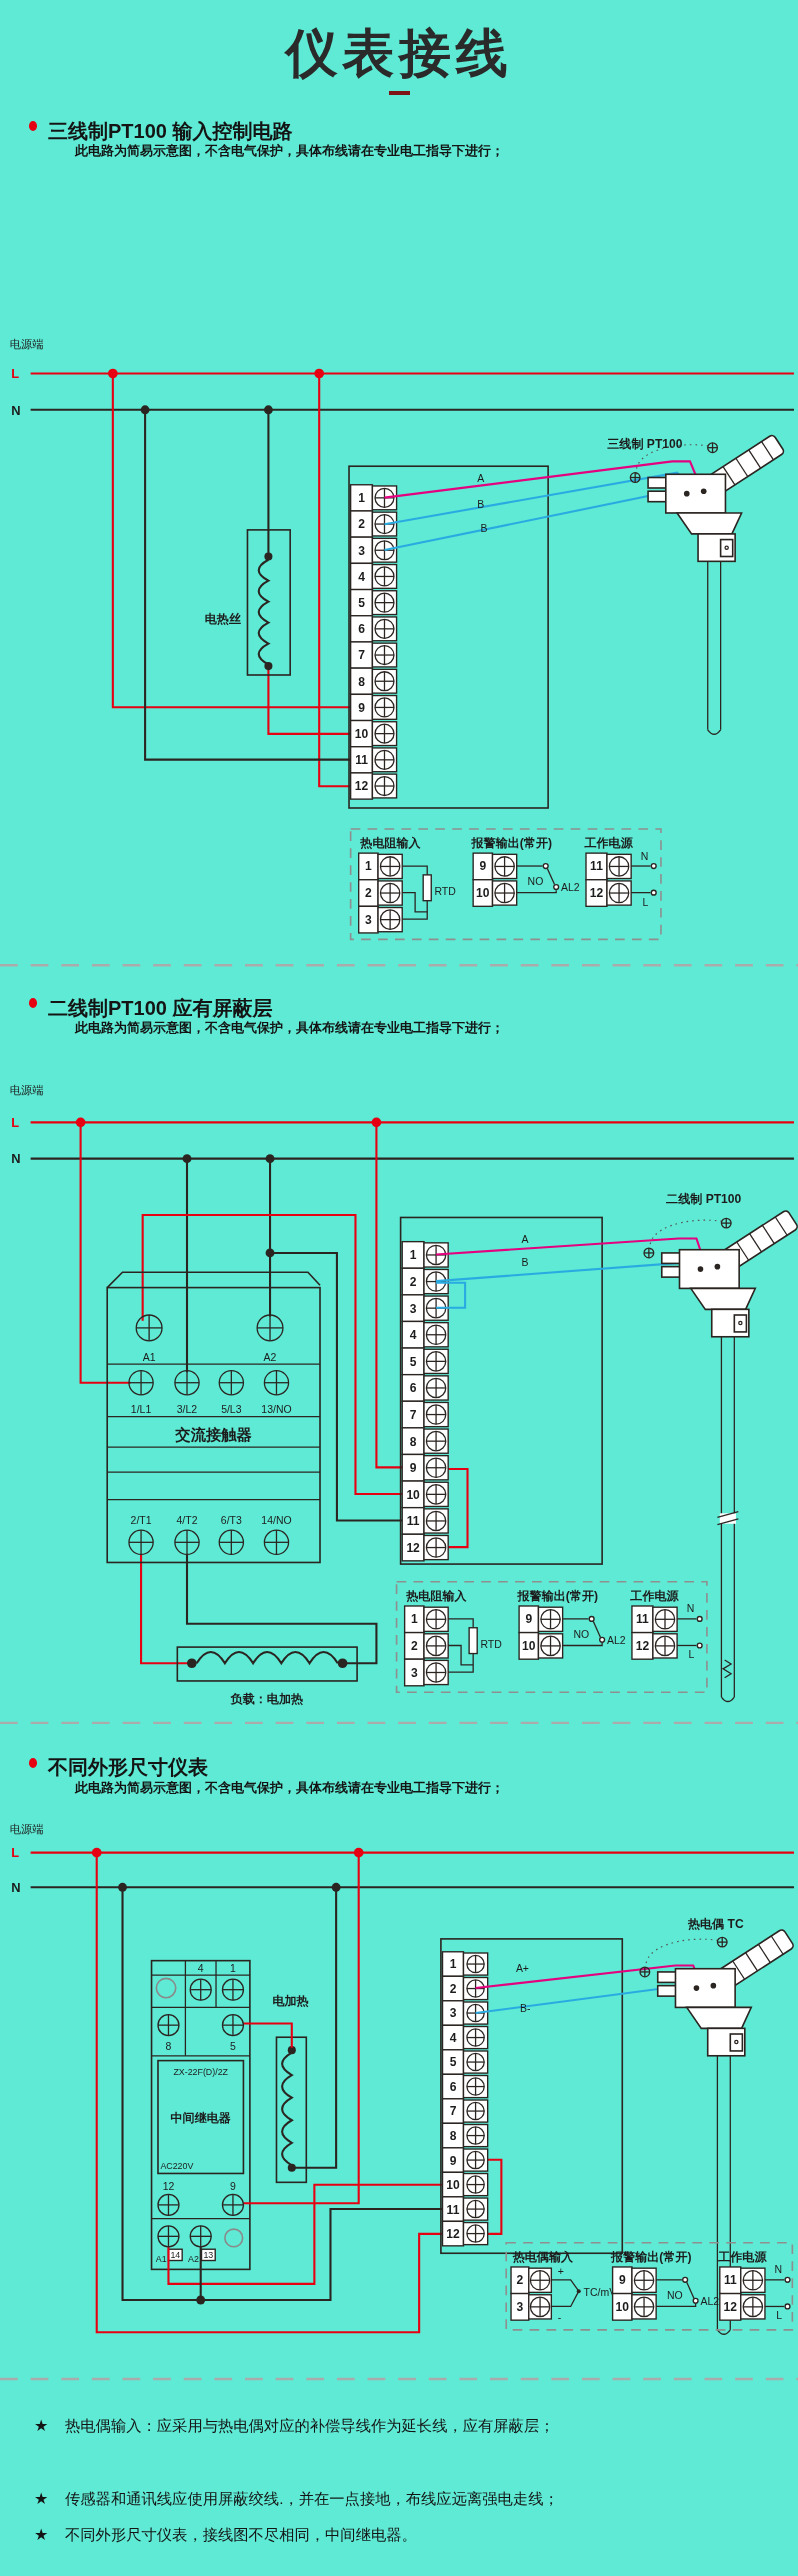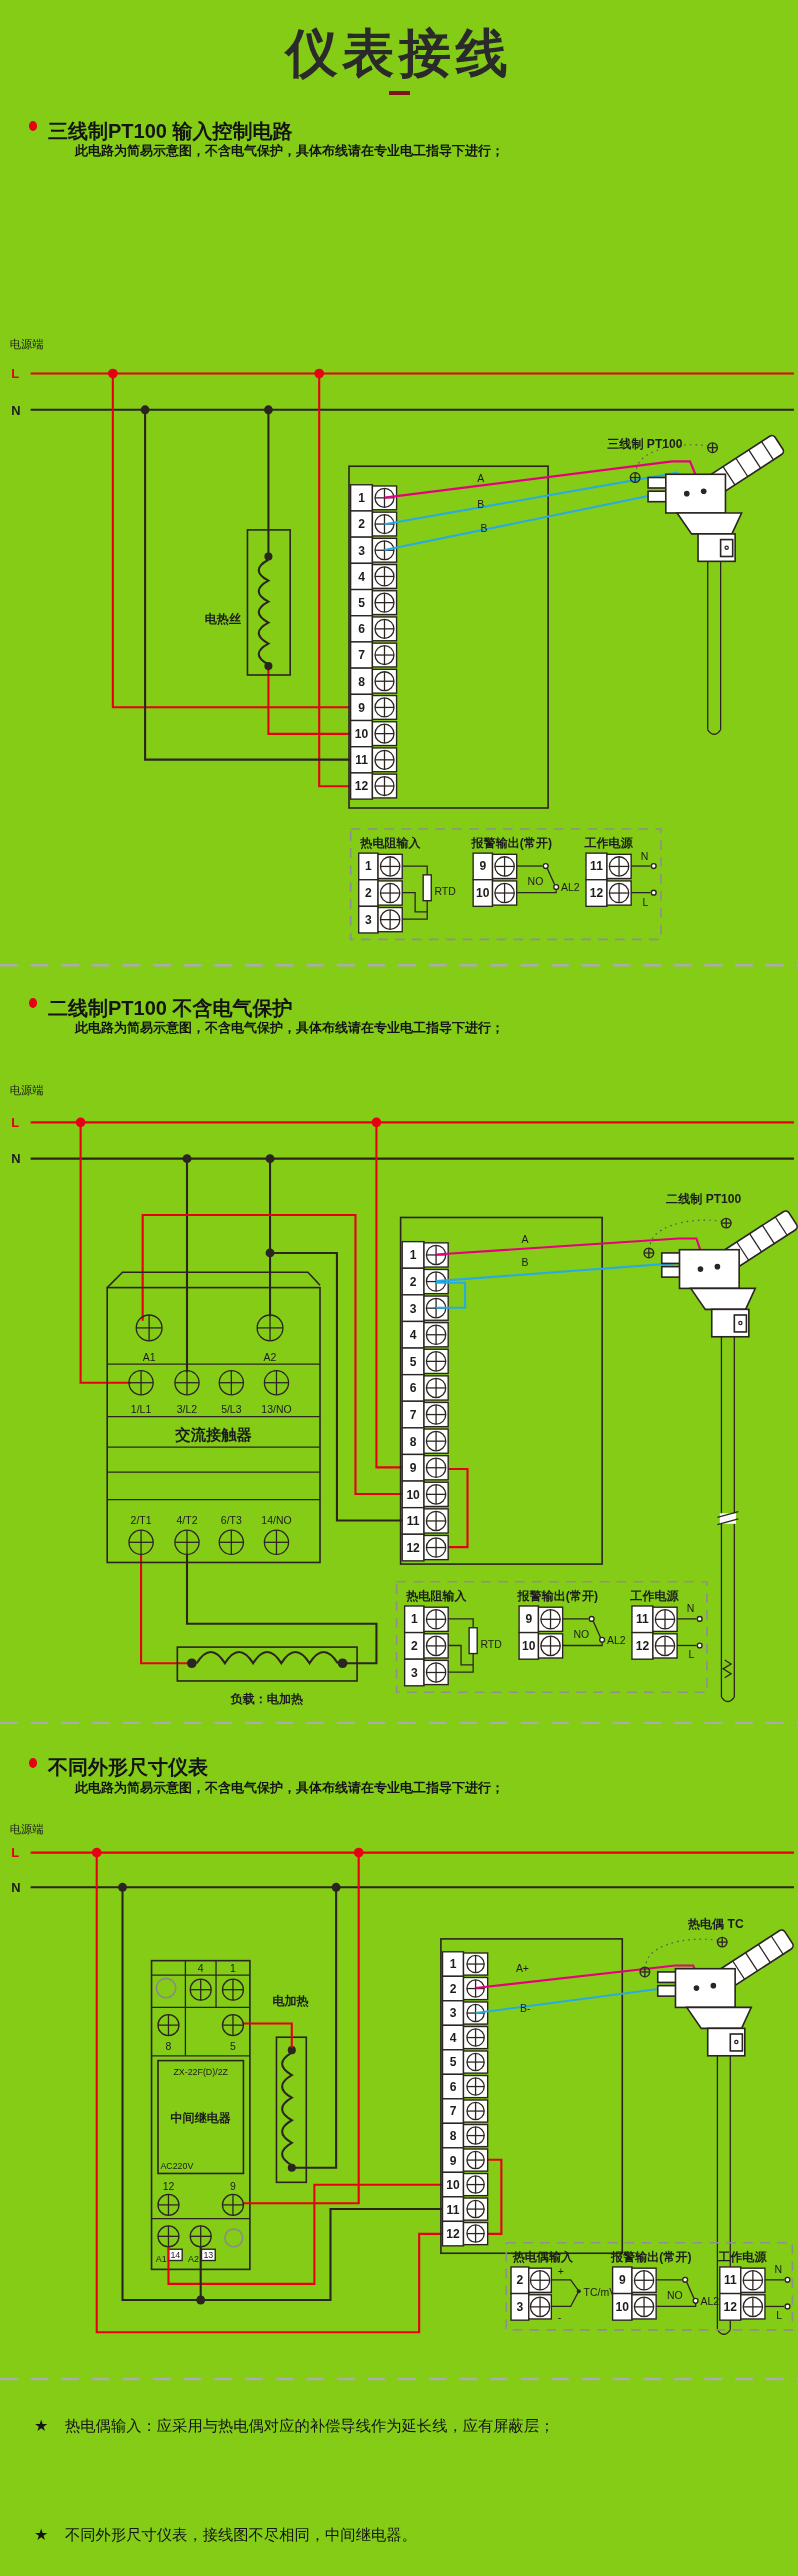--- a/index.html
+++ b/index.html
@@ -1,16 +1,16 @@
 <!DOCTYPE html>
 <html style="font-size:13px"><head>
 <meta charset="utf-8">
 <style>
   html,body{margin:0;padding:0;background:#fdfdfd;}
-  .page{position:relative;width:798px;height:2576px;background:#84cc16;overflow:hidden;
+  .page{position:relative;width:798px;height:2576px;background:#5eead4;overflow:hidden;
         font-family:"Liberation Sans","DejaVu Sans",sans-serif;color:#1c1c1c;}
   .page-title{position:absolute;top:19.4px;left:0;width:798px;text-align:center;margin:0;
         font-size:52px;font-weight:900;letter-spacing:4.8px;color:#2a2a2a;}
   .title-underline{position:absolute;top:91px;left:389px;width:21px;height:4px;background:#7e1416;}
   .sec-head{position:absolute;left:44px;margin:4px;font-size:20px;font-weight:bold;color:#141414;}
   .sec-sub{position:absolute;left:47px;margin:0;font-size:13px;font-weight:bold;color:#141414;padding-left:28px;}
   .bullet{position:absolute;left:29px;width:8px;height:9.7px;border-radius:50%;background:#e60012;}
   .note-row{position:absolute;left:34px;width:726px;font-size:15.3px;font-weight:normal;color:#141414;}
   .note-star{display:inline-block;width:31px;font-size:16px;}
   svg{position:absolute;top:0;left:0;}
@@ -48,28 +48,29 @@
 <div class="page">
 
   <h1 class="page-title">仪表接线</h1>
   <div class="title-underline"></div>
 
   <span class="bullet" style="top:121px"></span>
   <h2 class="sec-head" style="top:114px">三线制PT100 输入控制电路</h2>
   <p class="sec-sub" style="top:142px">此电路为简易示意图，不含电气保护，具体布线请在专业电工指导下进行；</p>
 
   <span class="bullet" style="top:998px"></span>
-  <h2 class="sec-head" style="top:991px">二线制PT100 不含电气保护</h2>
+  <h2 class="sec-head" style="top:991px">二线制PT100 应有屏蔽层</h2>
   <p class="sec-sub" style="top:1019px">此电路为简易示意图，不含电气保护，具体布线请在专业电工指导下进行；</p>
 
   <span class="bullet" style="top:1758px"></span>
   <h2 class="sec-head" style="top:1750px">不同外形尺寸仪表</h2>
   <p class="sec-sub" style="top:1779px">此电路为简易示意图，不含电气保护，具体布线请在专业电工指导下进行；</p>
 
   <div class="note-row" style="top:2416px"><span class="note-star">★</span><span>热电偶输入：应采用与热电偶对应的补偿导线作为延长线，应有屏蔽层；</span></div>
+  <div class="note-row" style="top:2489px"><span class="note-star">★</span><span>传感器和通讯线应使用屏蔽绞线.，并在一点接地，布线应远离强电走线；</span></div>
   <div class="note-row" style="top:2525px"><span class="note-star">★</span><span>不同外形尺寸仪表，接线图不尽相同，中间继电器。</span></div>
 
   <svg width="798" height="2576" viewBox="0 0 990 3195">
 
     <g>
       <text x="12" y="431" class="tpw">电源端</text>
       <text x="14" y="469" class="tl red">L</text>
       <text x="14" y="514" class="tl">N</text>
       <line x1="38" y1="463" x2="985" y2="463" class="wr"></line>
       <line x1="38" y1="508" x2="985" y2="508" class="wk"></line>

